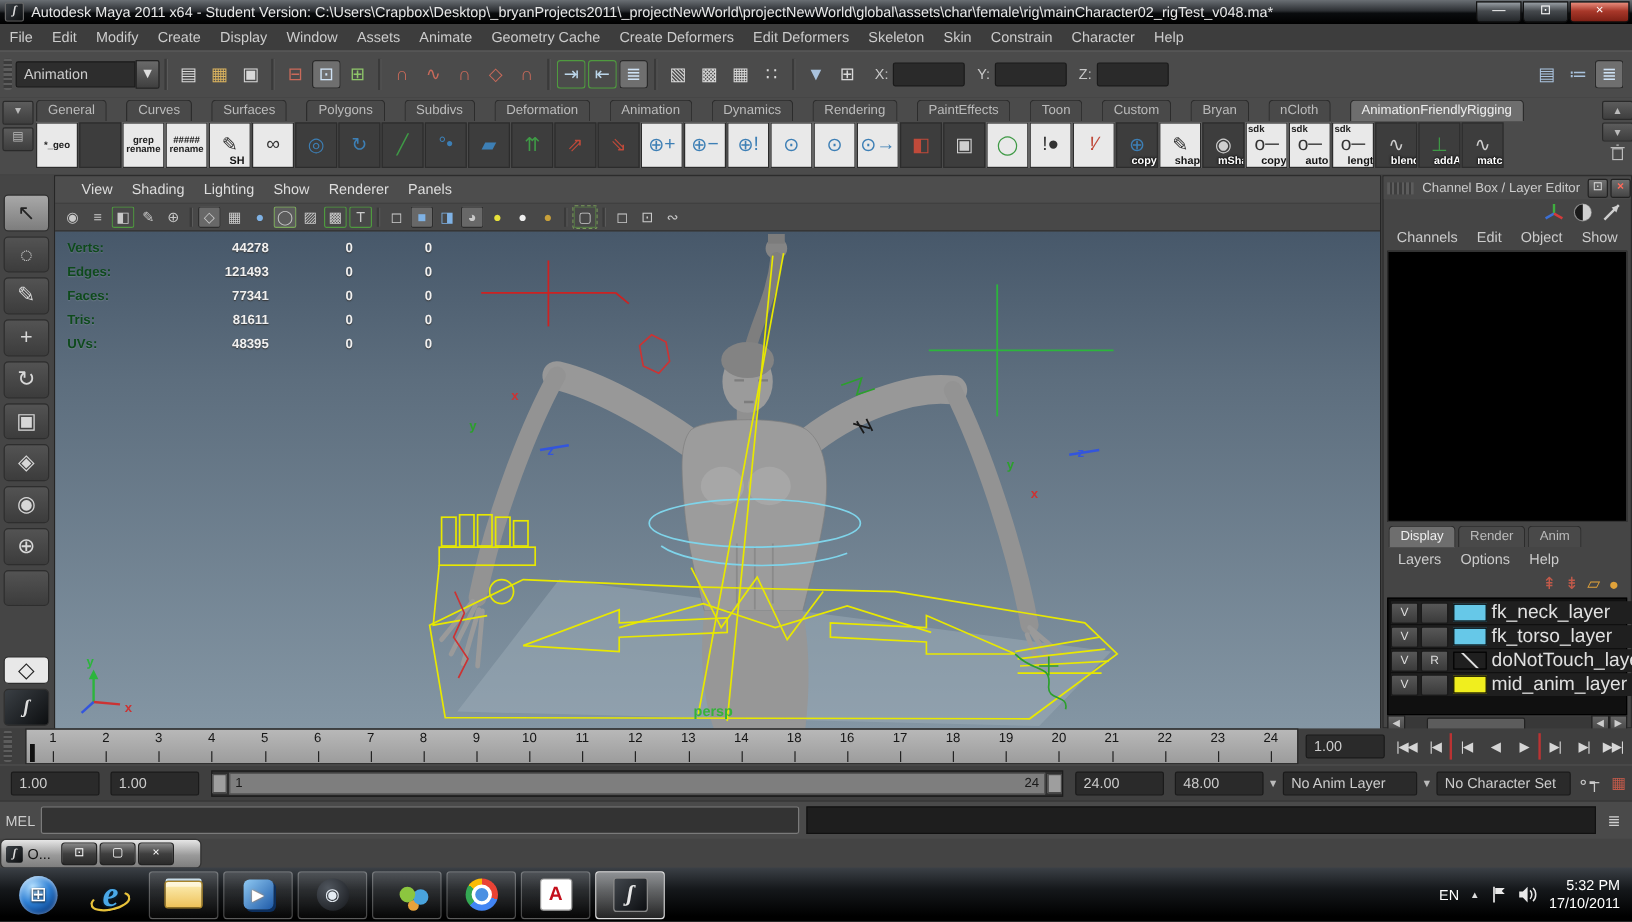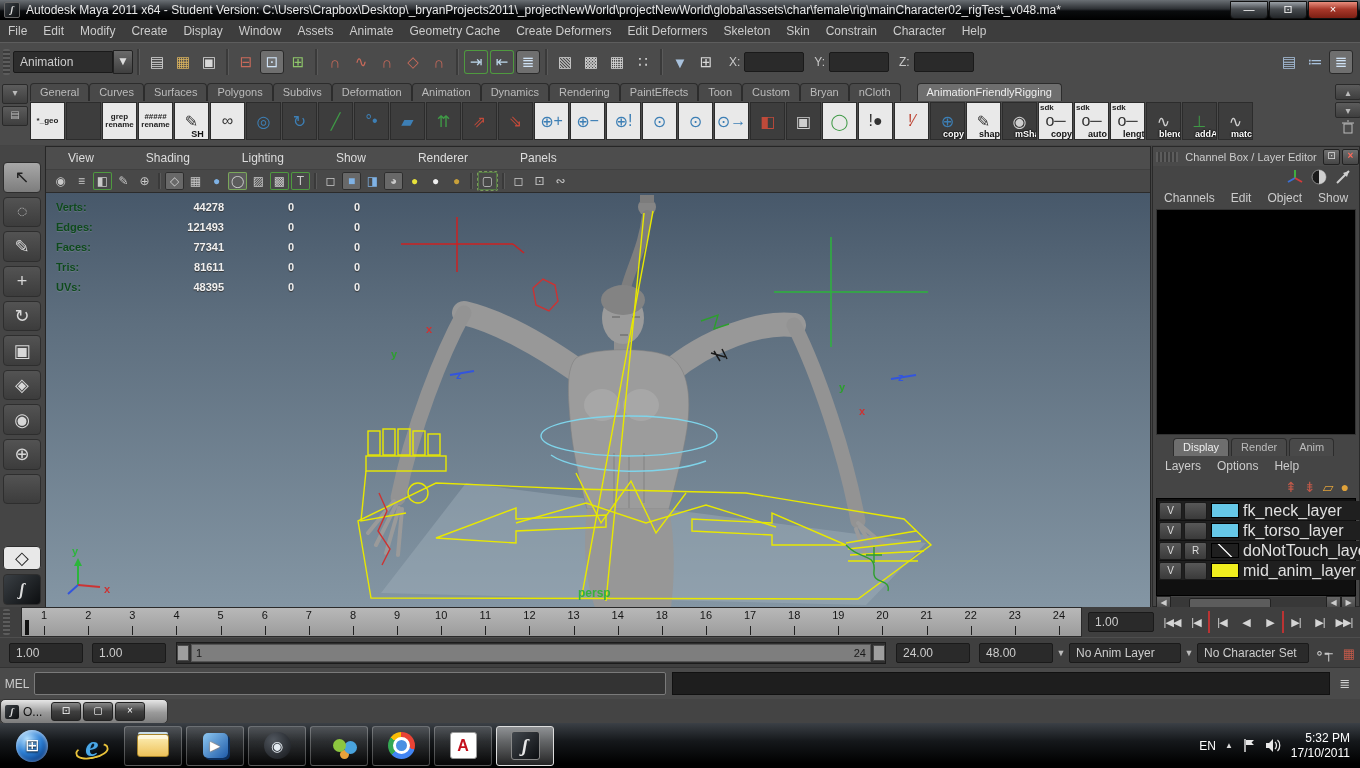--- a/index.html
+++ b/index.html
@@ -45,24 +45,24 @@
   .sbic.grnb{box-shadow:inset 0 0 0 1px #4f9a3f;color:#bcd6ea;}
   .coord{color:#c8c8c8;margin:0 4px 0 10px;}
   .cfield{width:58px;height:18px;background:#2a2a2a;border:1px solid #1a1a1a;border-radius:2px;}
   #sbright{margin-left:auto;margin-right:6px;display:flex;}
 
   
   #shelfwrap{left:0;top:81px;width:1360px;height:64px;background:#4b4b4b;}
   #shelfside{left:2px;top:84px;width:26px;height:58px;display:flex;flex-direction:column;gap:2px;}
   .sidebtn{width:24px;height:18px;background:linear-gradient(#5c5c5c,#3e3e3e);
     border:1px solid #2a2a2a;border-radius:2px;color:#bbb;text-align:center;line-height:16px;font-size:10px;}
-  #shelftabs{left:30px;top:81px;width:1300px;height:20px;display:flex;align-items:flex-end;gap:0;}
+  #shelftabs{left:30px;top:81px;width:1300px;height:20px;display:flex;align-items:flex-end;gap:16px;}
   .stab{background:#494949;border:1px solid #2c2c2c;border-bottom:none;color:#bbb;
     font-size:11px;padding:2px 9px;border-radius:4px 4px 0 0;line-height:13px;}
-  .stab.active{background:#6e6e6e;color:#eee;margin-left:16px;}
+  .stab.active{background:#6e6e6e;color:#eee;}
   #shelfbtns{left:30px;top:102px;width:1300px;height:40px;display:flex;gap:1px;}
   .shbtn{width:33px;height:36px;position:relative;border:1px solid #2c2c2c;
     display:flex;align-items:center;justify-content:center;font-size:16px;overflow:hidden;}
   .shbtn.light{background:#e9e9e9;color:#333;}
   .shbtn.dark{background:#3d3d3d;color:#cfcfcf;}
   .shbtn.blu{color:#3d7fb5;} .shbtn.grn{color:#3f9a46;} .shbtn.red{color:#c04a3a;}
   .shl{position:absolute;left:0;right:0;bottom:0;font-size:9px;line-height:9px;
     text-align:center;color:#fff;text-shadow:0 0 2px #000,0 0 2px #000;font-weight:bold;padding-left:12px;}
   .shbtn.light .shl{color:#111;text-shadow:none;}
   .sht3{position:absolute;left:1px;top:0;font-size:8px;color:#222;font-weight:bold;}
@@ -76,21 +76,21 @@
     background:linear-gradient(#535353,#3c3c3c);color:#d8d8d8;font-size:18px;
     display:flex;align-items:center;justify-content:center;}
   .tbtn.tact{background:linear-gradient(#a8a8a8,#7d7d7d);color:#222;}
   .tbtn.tlight{background:#e8e8e8;color:#222;height:22px;margin-top:40px;}
   .tbtn.tlogo{background:linear-gradient(135deg,#3a3f44,#0c0e10);color:#ddd;
     font:bold italic 16px "Liberation Serif",serif;}
 
   
   #vppanel{left:45px;top:146px;width:1106px;height:461px;border:1px solid #262626;
     box-sizing:border-box;background:#4d4d4d;}
-  #vpmenus{display:flex;align-items:center;height:22px;color:#ddd;background:#4d4d4d;padding-left:14px;gap:36px;}
+  #vpmenus{display:flex;align-items:center;height:22px;color:#ddd;background:#4d4d4d;padding-left:14px;}
   #vpiconrow{display:flex;align-items:center;height:22px;background:#484848;
     border-top:1px solid #404040;border-bottom:1px solid #2b2b2b;padding-left:4px;}
   .vpic{width:19px;height:18px;margin:0 1px;display:inline-flex;align-items:center;
     justify-content:center;color:#c9c9c9;font-size:12px;border-radius:2px;}
   .vpic.blu{color:#7fb2e5;} .vpic.yel{color:#e8e23a;} .vpic.wht{color:#efefef;}
   .vpic.gld{color:#c8a03a;} .vpic.act{background:#686868;box-shadow:inset 0 0 0 1px #2e2e2e;}
   .vpic.grnb{box-shadow:inset 0 0 0 1px #4f9a3f;}
   .vpic.selb{box-shadow:inset 0 0 0 1px #7aa85a;background:#5c5c5c;}
   .vpic.dash{box-shadow:inset 0 0 0 1px #557a45;border:1px dashed #7a9a5a;}
   .vsep{width:2px;height:16px;background:#3a3a3a;border-right:1px solid #5a5a5a;margin:0 3px;}

